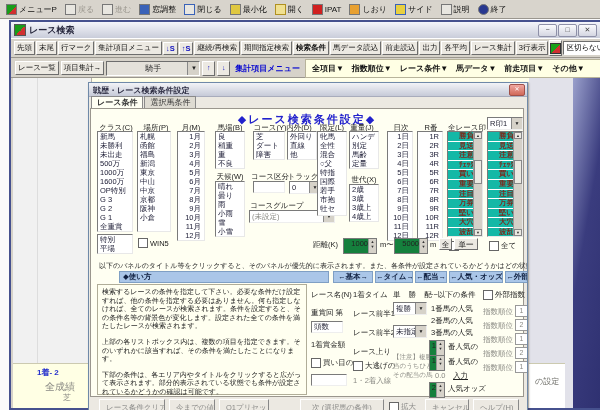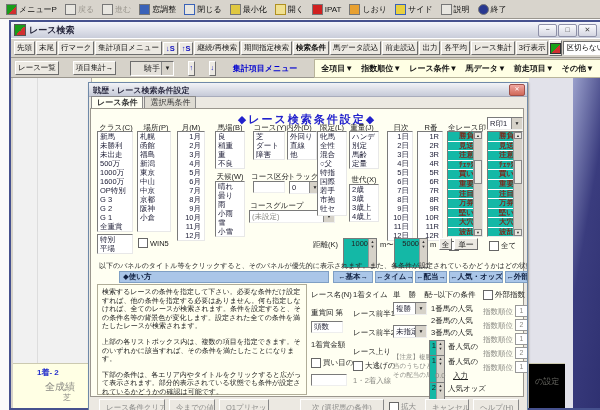--- a/index.html
+++ b/index.html
@@ -44,40 +44,40 @@
       font-size:7.5px;color:#111;padding:1px 2px;white-space:nowrap;}
   .b2.blue{color:#1010c0;font-weight:bold;}
   .b2.bold{font-weight:bold;}
   .sepinput{width:66px;height:12px;background:#fff;border:1px solid;border-color:#6d6d6d #fff #fff #6d6d6d;
             font-size:7.5px;padding:0 2px;font-family:inherit;}
   .iconbtn{width:18px;height:14px;background:#ece9e2;border:1px solid;border-color:#fff #6d6d6d #6d6d6d #fff;
            display:flex;align-items:center;justify-content:center;}
   .iconbtn .gi{width:9px;height:9px;background:linear-gradient(135deg,#18a018 55%,#d03030 55%);border:1px solid #333;}
   
   .bar3{position:absolute;left:0;top:37px;right:0;height:19px;background:#d6d2c9;
-        border-bottom:1px solid #9a968e;display:flex;align-items:center;gap:14px;padding-left:4px;box-sizing:border-box;}
+        border-bottom:1px solid #9a968e;display:flex;align-items:center;gap:2px;padding-left:4px;box-sizing:border-box;}
   .combo{position:relative;background:#e4e1da;border:1px solid;border-color:#6d6d6d #fff #fff #6d6d6d;
          height:13px;font-size:8px;color:#333;display:flex;align-items:center;justify-content:center;}
   .combo .darr{position:absolute;right:0;top:0;bottom:0;width:11px;background:#d6d2c9;
                border-left:1px solid #888;font-size:6px;line-height:12px;text-align:center;color:#222;}
   .minibtn{width:11px;height:13px;background:#ece9e2;border:1px solid;border-color:#fff #6d6d6d #6d6d6d #fff;
            font-size:7px;line-height:11px;text-align:center;color:#1010c0;}
   .menulink{font-size:8px;font-weight:bold;color:#0000d0;margin:0 3px;white-space:nowrap;}
   .menubar{height:17px;background:#ffffe4;border:1px solid #b8b49a;display:flex;align-items:center;
            gap:8px;padding:0 6px;flex:1;max-width:300px;}
   .menuitem{font-size:8px;font-weight:bold;color:#111;white-space:nowrap;}
   
   .client-left{position:absolute;left:2px;top:56px;width:78px;bottom:0;background:#f1f1f1;border-right:1px solid #b5b1a8;}
   .client-left .vline{position:absolute;left:24px;top:0;bottom:0;width:1px;background:#ddd;}
   .client-bottom{position:absolute;left:2px;bottom:0;width:78px;height:44px;background:#ffffe4;border-top:1px solid #cccab0;}
   .bg-blue-frag{position:absolute;left:24px;top:3px;font-size:8px;color:#2530cc;font-weight:bold;}
   .bg-gray1{position:absolute;left:32px;top:16px;font-size:10px;color:#8a8a84;}
   .bg-gray2{position:absolute;left:50px;top:28px;font-size:8px;color:#8a8a84;}
   .client-right{position:absolute;left:518px;top:56px;width:44px;bottom:0;background:#e2e2ea;}
-  .client-right-bottom{position:absolute;left:518px;bottom:0;width:36px;height:44px;background:#000000;border-top:1px solid #cccab0;}
+  .client-right-bottom{position:absolute;left:518px;bottom:0;width:36px;height:44px;background:#ffffff;border-top:1px solid #cccab0;}
   .bg-right-frag{position:absolute;left:6px;top:12px;font-size:8px;color:#6a6a64;}
   .navy{position:absolute;left:562px;top:56px;width:30px;bottom:0;
         background:linear-gradient(100deg,#9aa0cc,#3a3c7e 45%,#2e3070);}
   .client-top{position:absolute;left:2px;top:56px;right:2px;height:4px;background:#ffffe9;}
   
   .dialog{position:absolute;left:77px;top:60px;width:438px;height:330px;background:#ece9e2;
           border:1px solid #6f89a8;box-shadow:1px 1px 2px rgba(0,0,0,.25);overflow:hidden;}
   .dtitle{position:absolute;left:0;top:0;right:0;height:13px;
           background:linear-gradient(to bottom,#f2f3f7,#c6cad8);border-bottom:1px solid #a8acbc;}
   .dtitle .txt{position:absolute;left:4px;top:2px;font-size:8px;font-weight:bold;color:#2e2e44;}
@@ -105,21 +105,21 @@
   .sb .thumb{position:absolute;left:0;right:0;top:28px;height:24px;background:#ece9e2;border:1px solid #888;box-sizing:border-box;}
   .chkrow{position:absolute;display:flex;align-items:center;gap:2px;font-size:7.5px;color:#222;white-space:nowrap;}
   .cb{width:8px;height:8px;background:#fff;border:1px solid #666;display:inline-block;}
   .inputbox{position:absolute;background:#fff;border:1px solid;border-color:#7a7a7a #eee #eee #7a7a7a;
             font-size:7.5px;color:#223;padding-left:2px;box-sizing:border-box;line-height:10px;}
   .combo2{position:absolute;background:#fff;border:1px solid;border-color:#7a7a7a #eee #eee #7a7a7a;
           font-size:7.5px;color:#223;box-sizing:border-box;line-height:11px;padding-left:2px;}
   .combo2 .darr{position:absolute;right:0;top:0;bottom:0;width:10px;background:#d6d2c9;border-left:1px solid #888;
                 font-size:5px;text-align:center;line-height:11px;color:#222;}
   .combo2 .gray{color:#8a8a84;}
-  .spinbox{position:absolute;height:30px;background:#14b8a6;border:1px solid #7a7a7a;box-sizing:border-box;
+  .spinbox{position:absolute;height:16px;background:#15803d;border:1px solid #7a7a7a;box-sizing:border-box;
            font-size:7.5px;text-align:right;padding-right:8px;line-height:10px;color:#222;}
   .spinbox .ud{position:absolute;right:0;top:0;bottom:0;width:7px;background:#d6d2c9;border-left:1px solid #999;
                font-size:4px;line-height:5px;text-align:center;color:#333;}
   .slbl{position:absolute;font-size:7.5px;color:#222;white-space:nowrap;}
   .slbl.gray{color:#8a8a84;}
   .tinybtn{position:absolute;background:#ece9e2;border:1px solid;border-color:#fff #6d6d6d #6d6d6d #fff;
            font-size:7.5px;text-align:center;color:#111;height:12px;line-height:11px;box-sizing:border-box;}
   .notetxt{position:absolute;font-size:7px;color:#2a2a2a;white-space:nowrap;}
   .phd{position:absolute;height:12px;background:#aac6e8;border:1px solid #7f9fc4;box-sizing:border-box;
        font-size:7.5px;font-weight:bold;color:#102040;text-align:center;line-height:10px;white-space:nowrap;overflow:hidden;margin-left:22px;}

